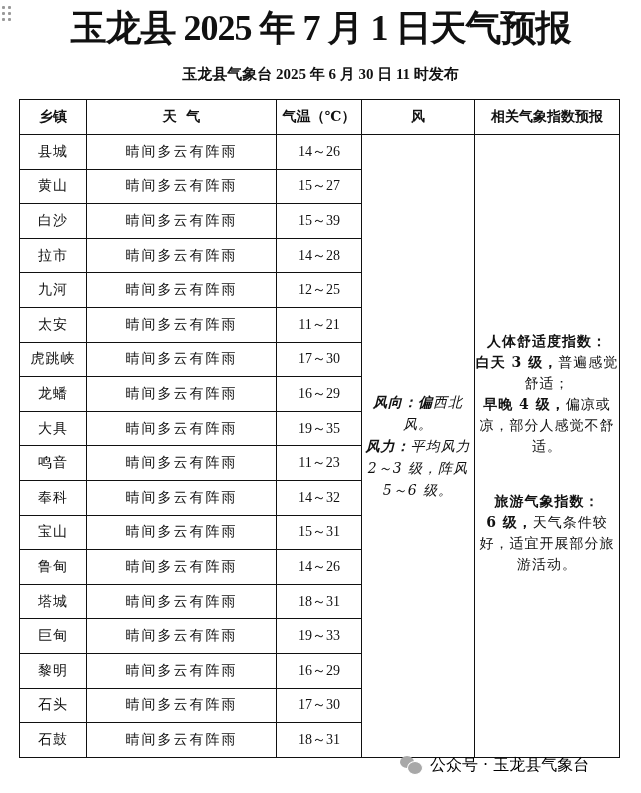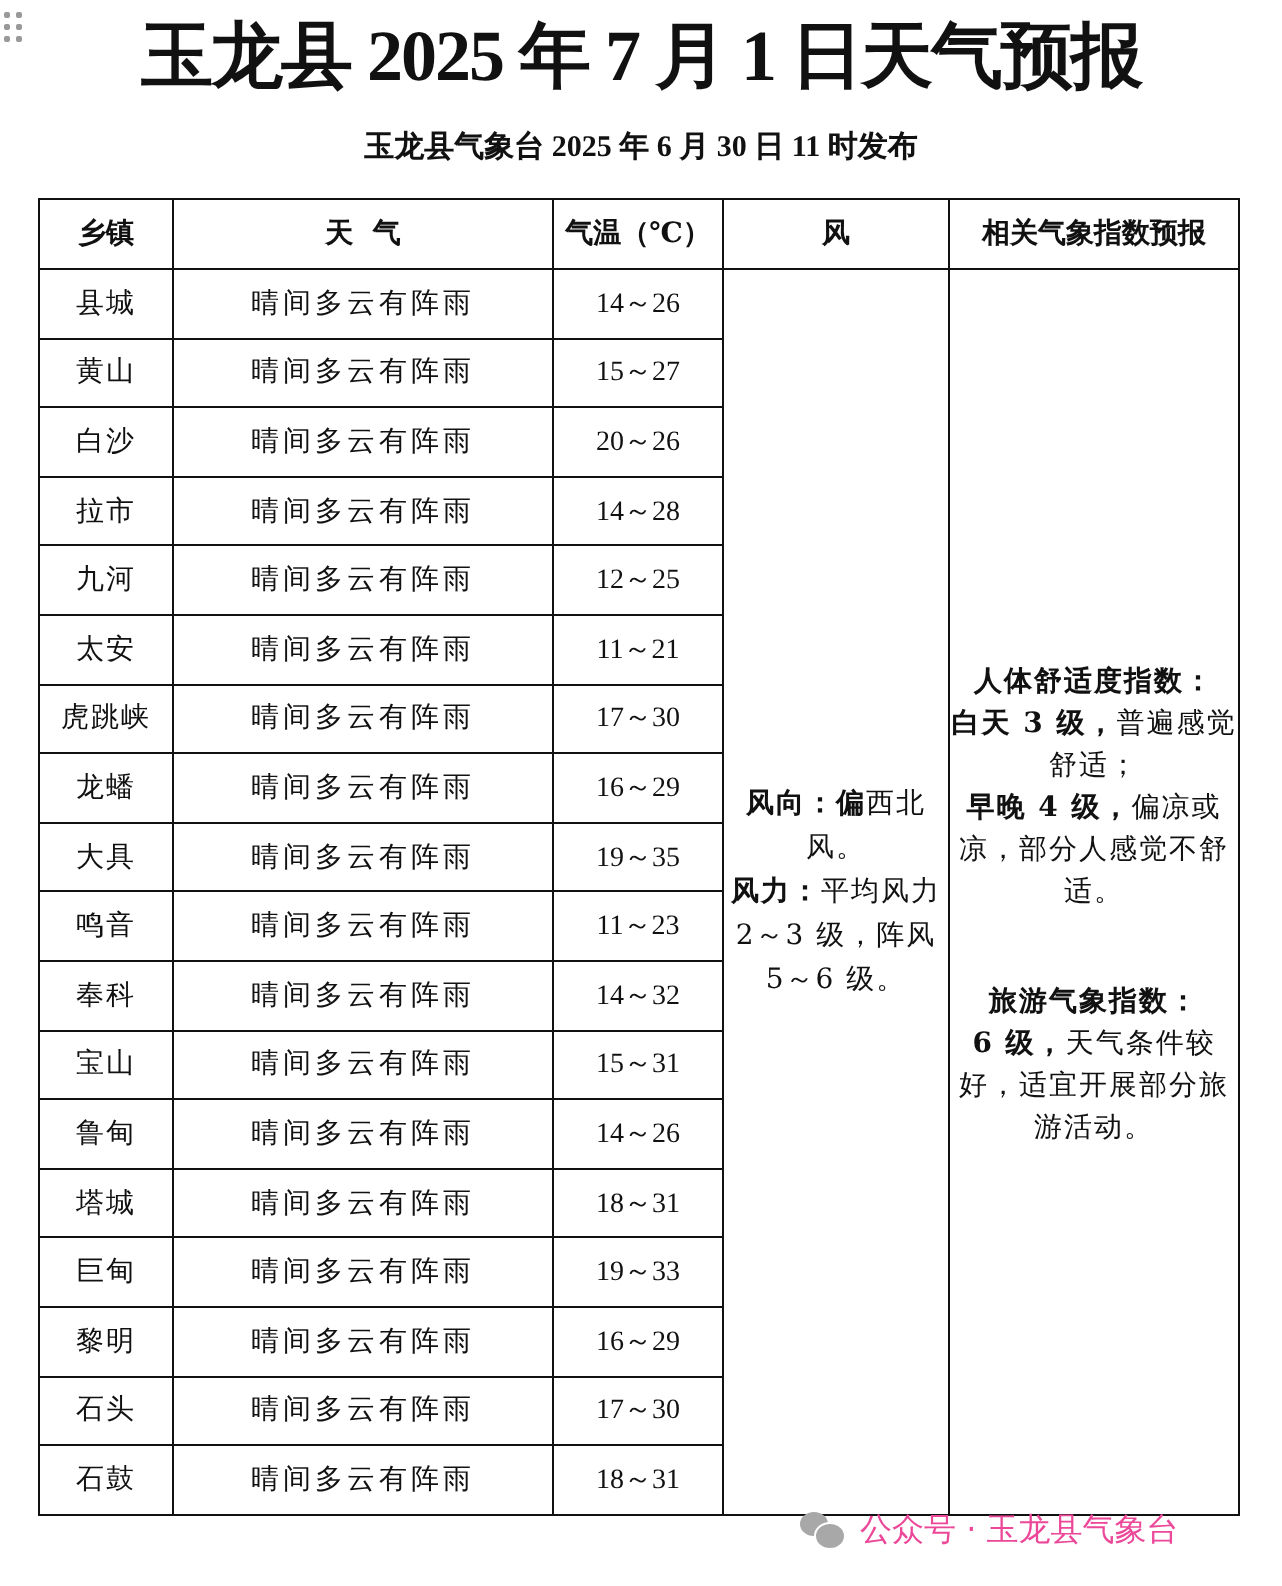--- a/index.html
+++ b/index.html
@@ -17,27 +17,27 @@
   table.forecast { position: absolute; left: 19px; top: 99px; border-collapse: collapse;
                    table-layout: fixed; width: 600px; }
   table.forecast th, table.forecast td { border: 1.3px solid #111; text-align: center;
                    font-size: 14px; padding: 0; }
   table.forecast th { height: 34px; font-weight: bold; font-size: 14px; }
   table.forecast td { height: 33.6px; }
   td.temp { font-family: "Liberation Serif", serif; font-size: 16px; }
   td.town { letter-spacing: 1px; }
   td.weather { letter-spacing: 2px; }
   td.wind { text-align: left; vertical-align: middle; padding: 0 4px 0 8px;
-            font-size: 13.5px; line-height: 22px; letter-spacing: 1px; }
+            font-size: 13.5px; line-height: 22px; letter-spacing: 1px; font-style: italic; }
   td.index { text-align: left; vertical-align: middle; padding: 0 6px 0 8px;
              font-size: 13.5px; line-height: 21px; letter-spacing: 1px; margin-left: 15px; }
   .b { font-weight: bold; }
   .gap { height: 34px; }
   .watermark { position: absolute; left: 400px; top: 754px; height: 22px;
-               display: flex; align-items: center; color: #ec4899;
+               display: flex; align-items: center; color: #000000;
                font-family: "DejaVu Sans", sans-serif; font-size: 16px; }
   .wm-icon { position: relative; width: 22px; height: 18px; margin-right: 8px; }
   .wm-icon .c1 { position: absolute; left: 0; top: 0; width: 14px; height: 12px; background: #a8a8a8; border-radius: 50%; }
   .wm-icon .c2 { position: absolute; left: 7px; top: 5px; width: 14px; height: 12px; background: #a8a8a8; border-radius: 50%; border: 1px solid #fff; }
 </style>
 </head>
 <body>
 
 <div class="drag-handle">
   <span></span>
@@ -88,21 +88,21 @@
       </td>
     </tr>
   <tr>
         <td class="town">黄山</td>
         <td class="weather">晴间多云有阵雨</td>
         <td class="temp">15～27</td>
       </tr>
       <tr>
         <td class="town">白沙</td>
         <td class="weather">晴间多云有阵雨</td>
-        <td class="temp">20～26</td>
+        <td class="temp">15～39</td>
       </tr>
       <tr>
         <td class="town">拉市</td>
         <td class="weather">晴间多云有阵雨</td>
         <td class="temp">14～28</td>
       </tr>
       <tr>
         <td class="town">九河</td>
         <td class="weather">晴间多云有阵雨</td>
         <td class="temp">12～25</td>

